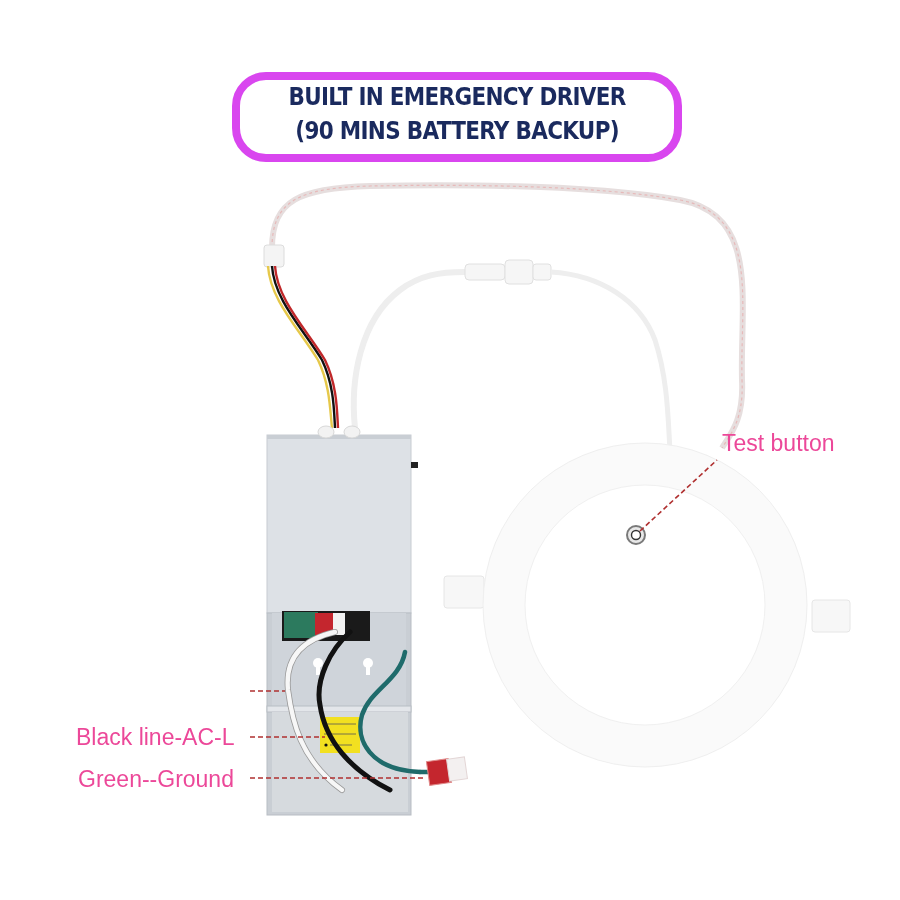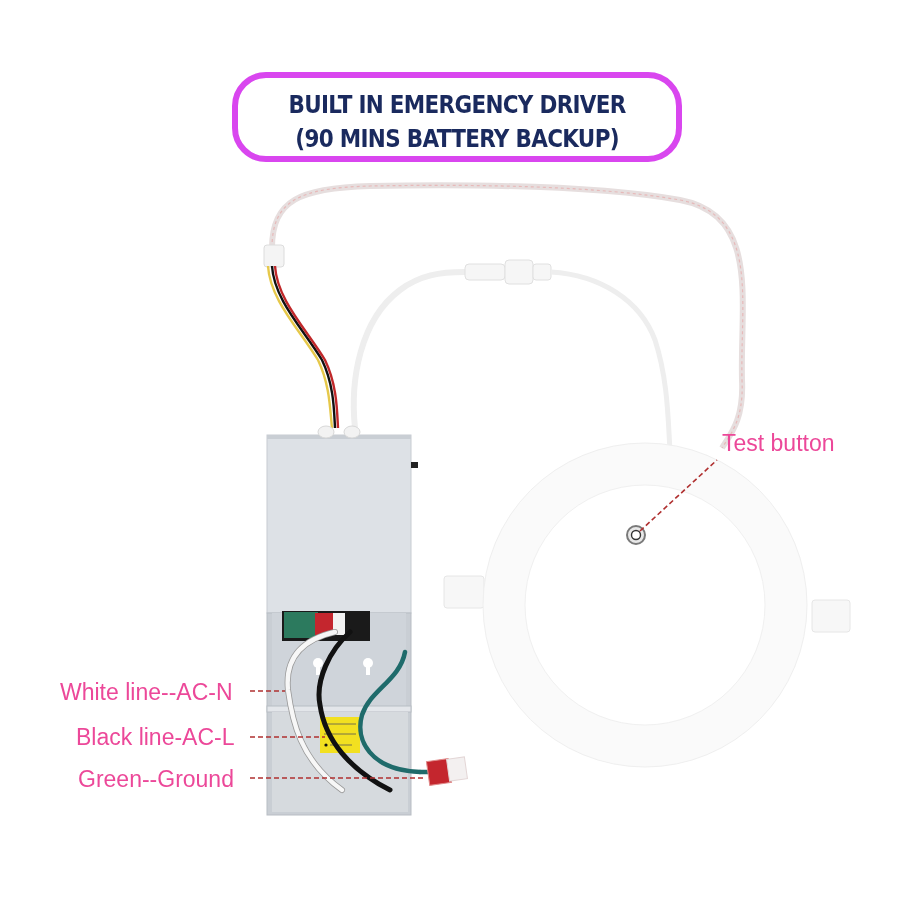--- a/index.html
+++ b/index.html
@@ -1,21 +1,21 @@
 <!DOCTYPE html>
 <html><head>
   <meta charset="utf-8">
   <style>
     html, body { margin: 0; padding: 0; background: #ffffff; }
     body { width: 900px; height: 900px; position: relative; overflow: hidden; font-family: "Liberation Sans", sans-serif; }
     .stage { position: absolute; left: 0; top: 0; width: 900px; height: 900px; }
     .title-box {
       position: absolute; left: 232px; top: 72px; width: 450px; height: 90px;
-      box-sizing: border-box; border: 6px solid #d946ef; border-radius: 34px; background: #ffffff;
-      display: flex; flex-direction: column; align-items: center; justify-content: flex-end;
+      box-sizing: border-box; border: 8px solid #d946ef; border-radius: 34px; background: #ffffff;
+      display: flex; flex-direction: column; align-items: center; justify-content: flex-start;
     }
     .title-line {
       font-family: "DejaVu Sans", sans-serif; font-weight: bold; color: #1a2a5e;
       font-size: 25px; line-height: 34px; letter-spacing: -0.8px; transform: scaleX(0.86); white-space: nowrap;
     }
     .label {
       position: absolute; font-family: "Liberation Sans", sans-serif; color: #ec4899;
       font-size: 23px; white-space: nowrap; line-height: 24px;
     }
     svg.art { position: absolute; left: 0; top: 0; }
@@ -109,16 +109,15 @@
 
     <g stroke="#b03030" stroke-width="1.6" stroke-dasharray="5 3" fill="none">
       <line x1="640" y1="531" x2="717" y2="460"></line>
       <line x1="250" y1="691" x2="285" y2="691"></line>
       <line x1="250" y1="737" x2="325" y2="737"></line>
       <line x1="250" y1="778" x2="425" y2="778"></line>
     </g>
   </svg>
 
   <div class="label" style="left:722px; top:431px;">Test button</div>
-  <div class="label" style="left:60px; top:680px;">White line--AC-N</div>
   <div class="label" style="left:78px; top:767px;">Green--Ground</div>
   <div class="label" style="left:76px; top:725px;">Black line-AC-L</div>
 </div>
 
 </body></html>

